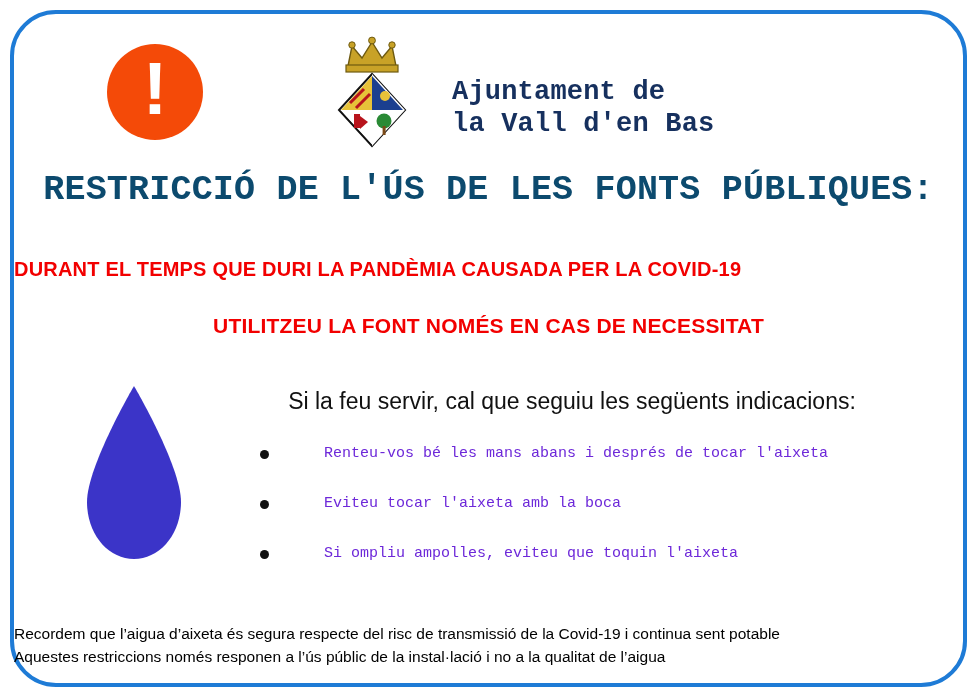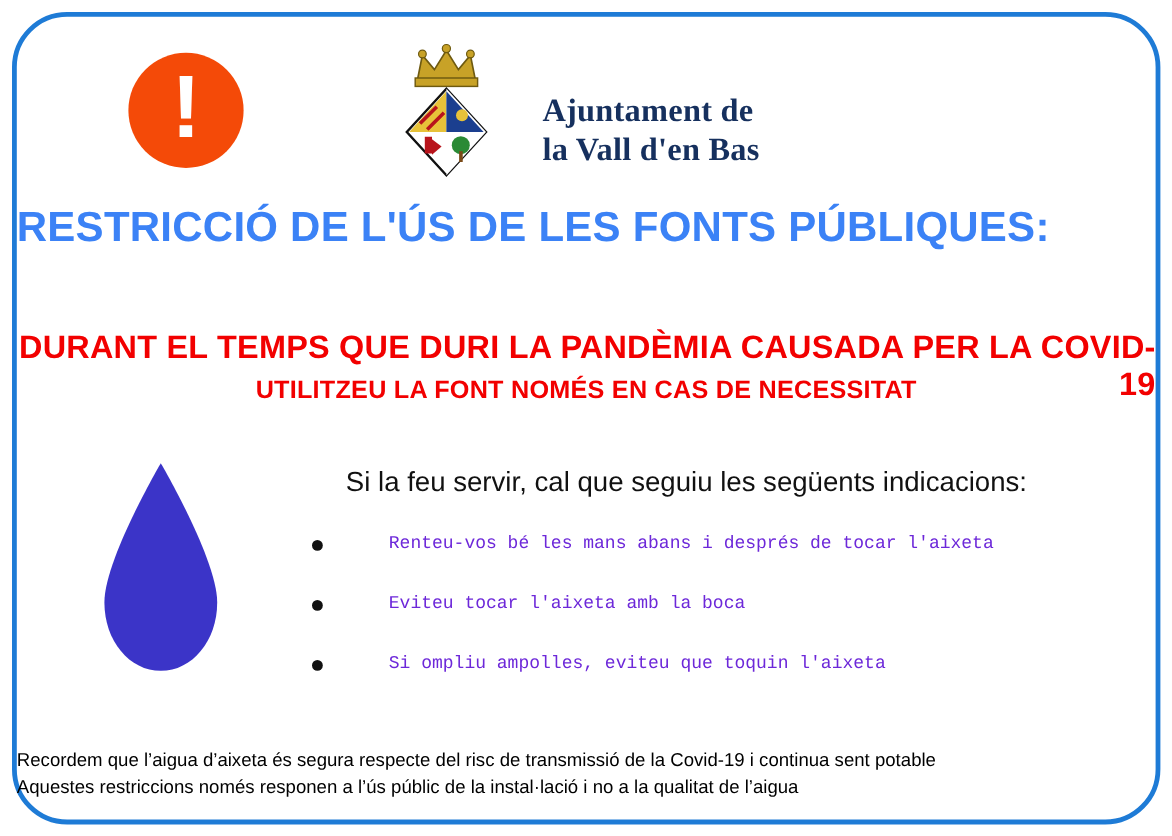--- a/index.html
+++ b/index.html
@@ -75,44 +75,44 @@
     position: absolute;
     left: 438px;
     top: 48px;
     color: #16305e;
     font-family: "Liberation Serif", serif;
     font-weight: bold;
     font-size: 27px;
     line-height: 32px;
     letter-spacing: .2px;
   }
-  .town-name div { white-space: nowrap; }
+  .town-name div { white-space: nowrap; font-family: Liberation Mono, monospace; }
 
   
   .title-main {
     position: absolute;
     left: 0;
     top: 156px;
     width: 100%;
+    text-align: center;
+    font-family: Liberation Mono, monospace;
+    font-weight: bold;
+    font-size: 35px;
+    color: #0c4a6e;
+    letter-spacing: .2px;
+  }
+  .title-red-1 {
+    position: absolute;
+    left: 0;
+    top: 244px;
+    width: 100%;
     text-align: left;
-    font-family: Liberation Sans, sans-serif;
-    font-weight: bold;
-    font-size: 35px;
-    color: #3b82f6;
-    letter-spacing: .2px;
-  }
-  .title-red-1 {
-    position: absolute;
-    left: 0;
-    top: 260px;
-    width: 100%;
-    text-align: right;
-    font-family: "Liberation Sans", sans-serif;
-    font-weight: bold;
-    font-size: 27px;
+    font-family: "Liberation Sans", sans-serif;
+    font-weight: bold;
+    font-size: 20px;
     color: #f20000;
     letter-spacing: .2px;
   }
   .title-red-2 {
     position: absolute;
     left: 0;
     top: 300px;
     width: 100%;
     text-align: center;
     font-family: "Liberation Sans", sans-serif;

